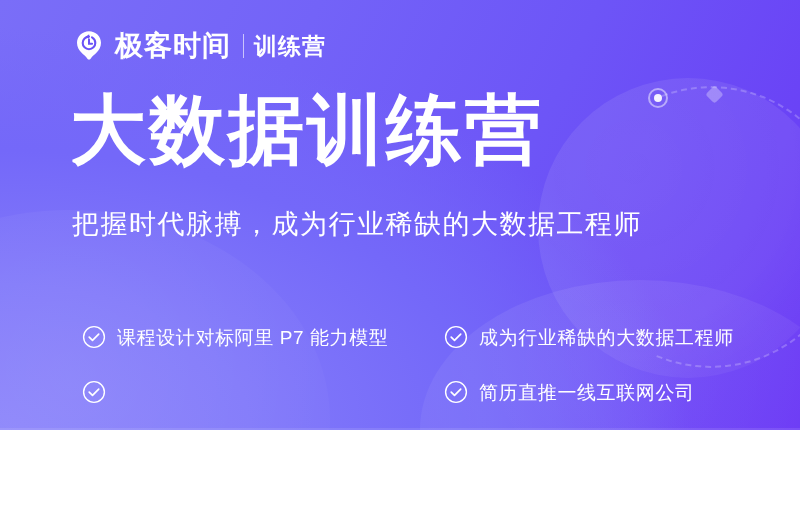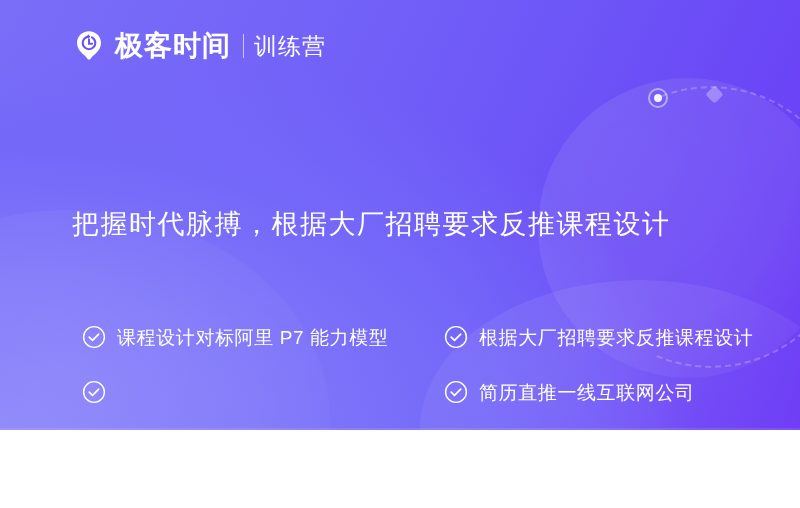--- a/index.html
+++ b/index.html
@@ -113,21 +113,21 @@
   .logo-divider {
     width: 1px;
     height: 24px;
     background: rgba(255,255,255,0.62);
     margin: 0 10px 0 12px;
     flex: 0 0 auto;
   }
   .logo-sub {
     color: #ffffff;
     font-size: 23px;
-    font-weight: normal;
+    font-weight: bold;
     letter-spacing: 1px;
     line-height: 1;
     white-space: nowrap;
   }
 
   
   .headline {
     position: absolute;
     left: 70px;
     top: 90px;
@@ -198,38 +198,39 @@
       <path d="M17 2.2c6.6 0 12 5 12 11.6 0 4.3-2.1 7.4-4.6 10-1.9 2-4.3 3.6-5.8 5.9a1.9 1.9 0 0 1-3.2 0c-1.5-2.3-3.9-3.9-5.8-5.9C7.1 21.2 5 18.1 5 13.8 5 7.2 10.4 2.2 17 2.2z" fill="#ffffff"></path>
       <path d="M17 7.6a6.3 6.3 0 1 0 6.3 6.3 6.3 6.3 0 0 0-3.3-5.6" fill="none" stroke="#6a52f7" stroke-width="2.1" stroke-linecap="round"></path>
       <path d="M17.1 5.2l-2.9 2.4 2.9 2.3z" fill="#6a52f7"></path>
       <path d="M17 10.6v4.1h3.1" fill="none" stroke="#6a52f7" stroke-width="2" stroke-linecap="round"></path>
     </svg>
     <span class="logo-text">极客时间</span>
     <span class="logo-divider"></span>
     <span class="logo-sub">训练营</span>
   </div>
 
-  <div class="subhead">把握时代脉搏，根据大厂招聘要求反推课程设计</div>
+  <div class="headline">大数据训练营</div>
+  <div class="subhead">把握时代脉搏，成为行业稀缺的大数据工程师</div>
 
   <div class="features">
 
     <div class="feature">
       <svg class="check-icon" viewBox="0 0 24 24">
         <circle cx="12" cy="12" r="10.4" fill="none" stroke="#ffffff" stroke-width="1.4"></circle>
         <path d="M7.2 12.2l3.3 3.2 6.2-6.3" fill="none" stroke="#ffffff" stroke-width="1.7" stroke-linecap="round" stroke-linejoin="round"></path>
       </svg>
       <span class="feature-label">课程设计对标阿里 P7 能力模型</span>
     </div>
 
     <div class="feature">
       <svg class="check-icon" viewBox="0 0 24 24">
         <circle cx="12" cy="12" r="10.4" fill="none" stroke="#ffffff" stroke-width="1.4"></circle>
         <path d="M7.2 12.2l3.3 3.2 6.2-6.3" fill="none" stroke="#ffffff" stroke-width="1.7" stroke-linecap="round" stroke-linejoin="round"></path>
       </svg>
-      <span class="feature-label">根据大厂招聘要求反推课程设计</span>
+      <span class="feature-label">成为行业稀缺的大数据工程师</span>
     </div>
 
     <div class="feature">
       <svg class="check-icon" viewBox="0 0 24 24">
         <circle cx="12" cy="12" r="10.4" fill="none" stroke="#ffffff" stroke-width="1.4"></circle>
         <path d="M7.2 12.2l3.3 3.2 6.2-6.3" fill="none" stroke="#ffffff" stroke-width="1.7" stroke-linecap="round" stroke-linejoin="round"></path>
       </svg>
     </div>
 
     <div class="feature">

